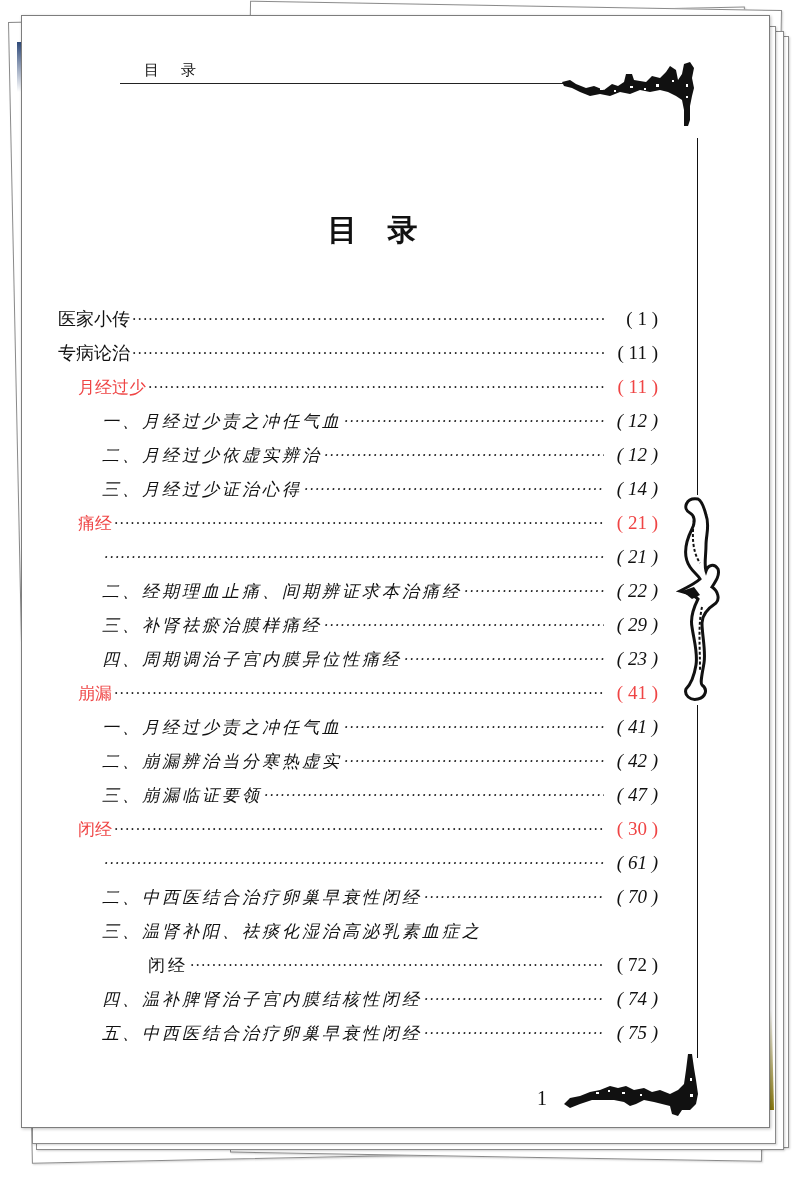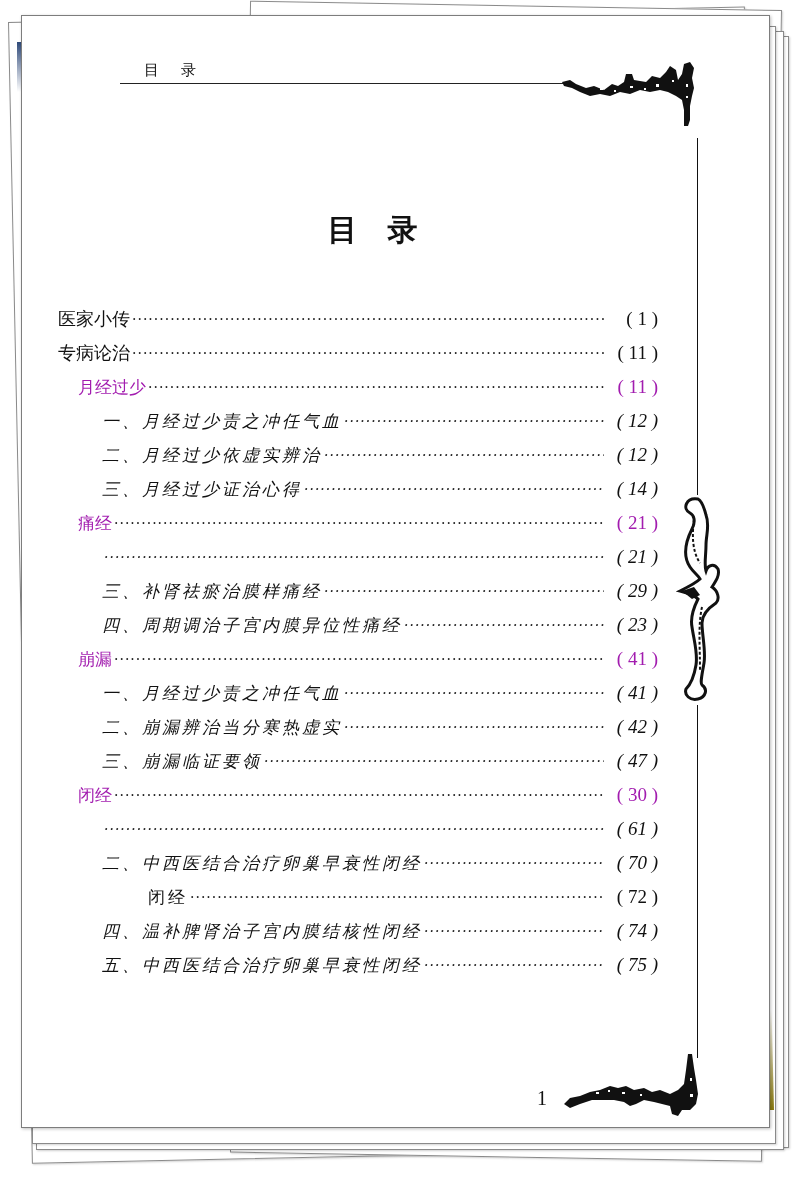--- a/index.html
+++ b/index.html
@@ -62,21 +62,21 @@
       position: absolute; left: 0; width: 715px; top: 210px;
       text-align: center; font-size: 30px; font-weight: bold; letter-spacing: 30px;
       padding-left: 30px;
     }
     .toc { position: absolute; left: 58px; top: 302px; width: 600px; }
     .toc-row {
       display: flex; align-items: center; height: 34px;
       font-size: 18px; line-height: 34px; white-space: nowrap;
     }
     .toc-row.l0 { font-family: "DejaVu Sans", "Liberation Sans", sans-serif; font-size: 18px; }
-    .toc-row.l1 { padding-left: 20px; font-family: "DejaVu Sans", sans-serif; font-size: 17px; color: #a21caf; }
+    .toc-row.l1 { padding-left: 20px; font-family: "DejaVu Sans", sans-serif; font-size: 17px; color: #ef4444; }
     .toc-row.l2 { padding-left: 44px; font-size: 17px; letter-spacing: 3px; font-style: italic; }
     .toc-row.l2c { padding-left: 90px; font-size: 17px; letter-spacing: 3px; }
     .toc-row .label { flex: 0 0 auto; }
     .toc-row .dots {
       flex: 1 1 auto; overflow: hidden; letter-spacing: 1px;
       font-family: "DejaVu Serif", serif; font-size: 14px; color: #222;
       margin: 0 2px;
     }
     .toc-row .dots::before {
       content: "··································································································································";
@@ -176,20 +176,25 @@
   <div class="toc-row l1">
     <span class="label">痛经</span>
     <span class="dots"></span>
     <span class="page-no">( 21 )</span>
   </div>
   <div class="toc-row l2">
     <span class="dots"></span>
     <span class="page-no">( 21 )</span>
   </div>
   <div class="toc-row l2">
+    <span class="label">二、经期理血止痛、间期辨证求本治痛经</span>
+    <span class="dots"></span>
+    <span class="page-no">( 22 )</span>
+  </div>
+  <div class="toc-row l2">
     <span class="label">三、补肾祛瘀治膜样痛经</span>
     <span class="dots"></span>
     <span class="page-no">( 29 )</span>
   </div>
   <div class="toc-row l2">
     <span class="label">四、周期调治子宫内膜异位性痛经</span>
     <span class="dots"></span>
     <span class="page-no">( 23 )</span>
   </div>
   <div class="toc-row l1">
@@ -218,20 +223,25 @@
     <span class="page-no">( 30 )</span>
   </div>
   <div class="toc-row l2">
     <span class="dots"></span>
     <span class="page-no">( 61 )</span>
   </div>
   <div class="toc-row l2">
     <span class="label">二、中西医结合治疗卵巢早衰性闭经</span>
     <span class="dots"></span>
     <span class="page-no">( 70 )</span>
+  </div>
+  <div class="toc-row l2">
+    <span class="label">三、温肾补阳、祛痰化湿治高泌乳素血症之</span>
+    <span class="dots none"></span>
+    <span class="page-no"></span>
   </div>
   <div class="toc-row l2c">
     <span class="label">闭经</span>
     <span class="dots"></span>
     <span class="page-no">( 72 )</span>
   </div>
   <div class="toc-row l2">
     <span class="label">四、温补脾肾治子宫内膜结核性闭经</span>
     <span class="dots"></span>
     <span class="page-no">( 74 )</span>

